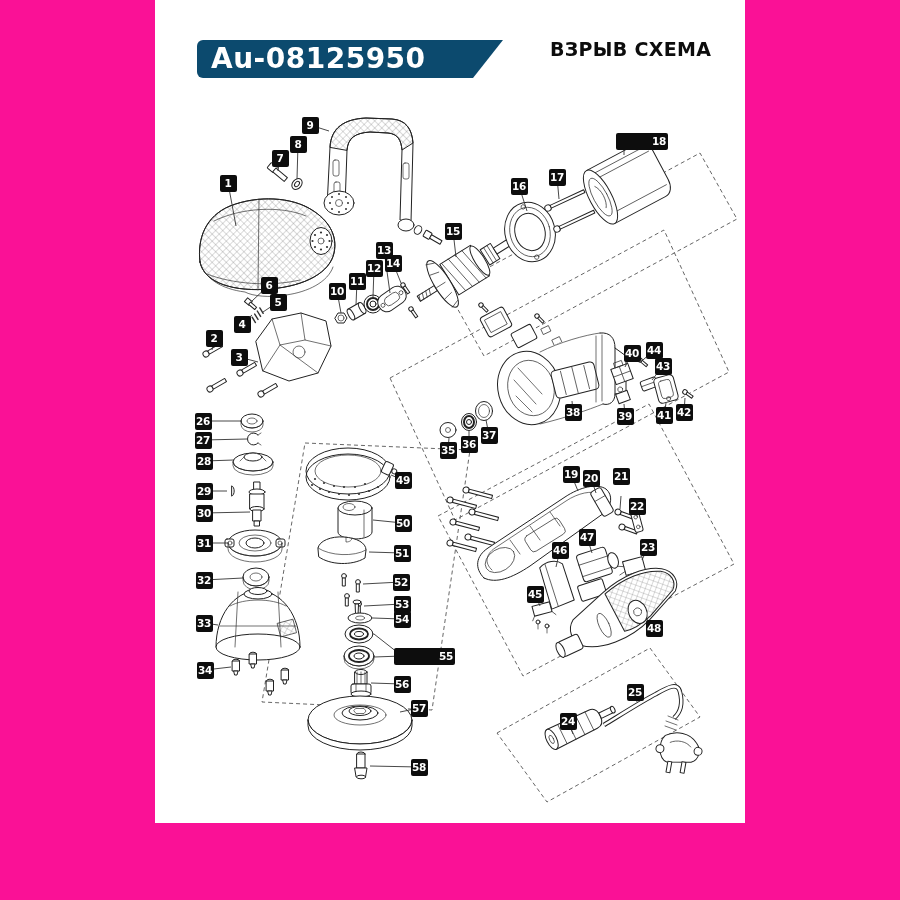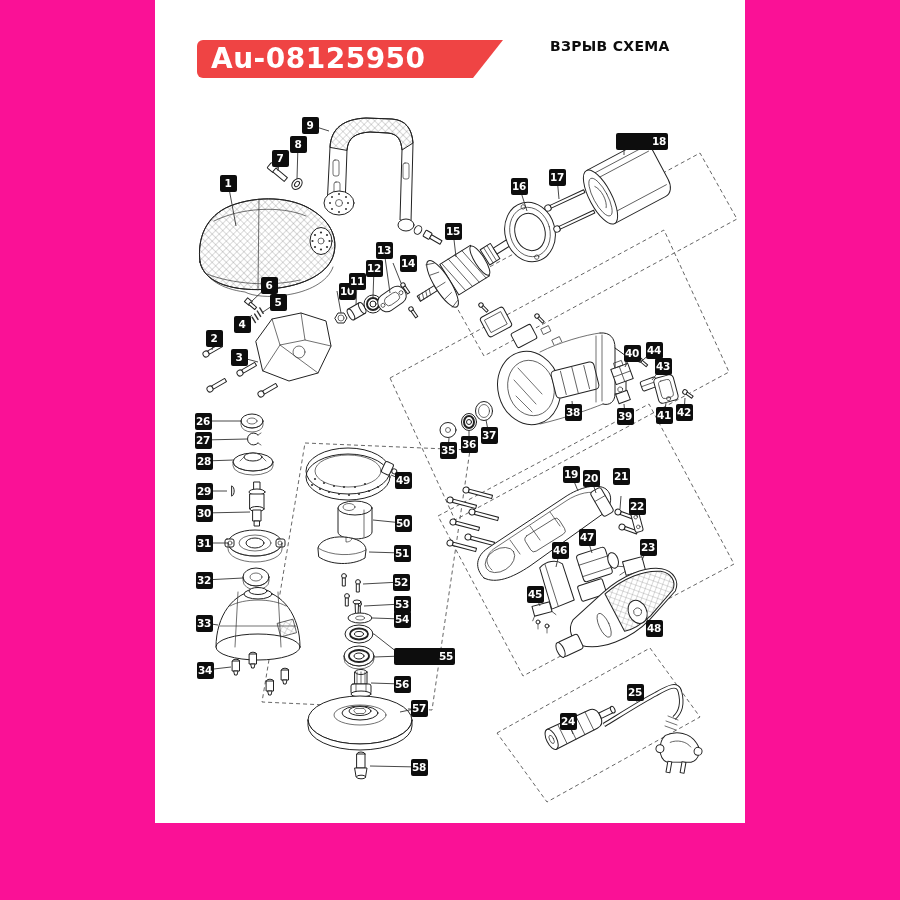--- a/index.html
+++ b/index.html
@@ -1,25 +1,25 @@
 <!DOCTYPE html>
 <html><head>
 <meta charset="utf-8">
 <style>
   html,body{margin:0;padding:0;}
   .frame{position:relative;width:900px;height:900px;background:#fa1196;overflow:hidden;
          font-family:"DejaVu Sans","Liberation Sans",sans-serif;}
   .page{position:absolute;left:155px;top:0;width:590px;height:823px;background:#ffffff;}
-  .badge{position:absolute;left:197px;top:40px;width:306px;height:38px;background:#ef4444;
+  .badge{position:absolute;left:197px;top:40px;width:306px;height:38px;background:#0c4a6e;
          border-radius:6px 0 0 6px;
          clip-path:polygon(0 0,100% 0,calc(100% - 30px) 100%,0 100%);}
   .badge span{display:block;color:#ffffff;font-weight:bold;font-size:28px;line-height:38px;
               padding-left:14px;letter-spacing:0.5px;}
   .title{position:absolute;left:550px;top:38px;width:190px;color:#0d0d0d;font-weight:bold;
-         font-size:14px;letter-spacing:0.3px;}
+         font-size:19px;letter-spacing:0.3px;}
   .footer{position:absolute;left:155px;top:823px;width:590px;height:77px;background:#0a0a0a;
           box-sizing:border-box;padding:12px 0 0 27px;}
   .footer div{color:#ffffff;font-weight:bold;font-size:20px;line-height:29px;letter-spacing:0.2px;}
   svg.art{position:absolute;left:0;top:0;}
   .p{fill:#ffffff;stroke:#222222;stroke-width:1;stroke-linejoin:round;stroke-linecap:round;}
   .t{fill:none;stroke:#333333;stroke-width:0.7;}
   .dash{fill:none;stroke:#555555;stroke-width:0.9;stroke-dasharray:4 3;}
   #leads line{stroke:#333333;stroke-width:0.9;}
   #labels{position:absolute;left:0;top:0;width:900px;height:900px;pointer-events:none;}
   .plabel{position:absolute;width:17px;height:17px;background:#0d0d0d;border-radius:2px;
@@ -637,25 +637,25 @@
   <div id="labels">
       <div class="plabel" style="left: 219.5px; top: 174.5px;">1</div>
       <div class="plabel" style="left: 205.5px; top: 329.5px;">2</div>
       <div class="plabel" style="left: 230.5px; top: 348.5px;">3</div>
       <div class="plabel" style="left: 233.5px; top: 315.5px;">4</div>
       <div class="plabel" style="left: 269.5px; top: 293.5px;">5</div>
       <div class="plabel" style="left: 260.5px; top: 276.5px;">6</div>
       <div class="plabel" style="left: 271.5px; top: 149.5px;">7</div>
       <div class="plabel" style="left: 289.5px; top: 135.5px;">8</div>
       <div class="plabel" style="left: 301.5px; top: 116.5px;">9</div>
-      <div class="plabel" style="left: 328.5px; top: 282.5px; margin-left: 10px;">10</div>
+      <div class="plabel" style="left: 328.5px; top: 282.5px;">10</div>
       <div class="plabel" style="left: 348.5px; top: 272.5px;">11</div>
       <div class="plabel" style="left: 365.5px; top: 259.5px;">12</div>
       <div class="plabel" style="left: 375.5px; top: 241.5px;">13</div>
-      <div class="plabel" style="left: 384.5px; top: 254.5px; margin-left: 15px;">14</div>
+      <div class="plabel" style="left: 384.5px; top: 254.5px;">14</div>
       <div class="plabel" style="left: 444.5px; top: 222.5px;">15</div>
       <div class="plabel" style="left: 510.5px; top: 177.5px;">16</div>
       <div class="plabel" style="left: 548.5px; top: 168.5px;">17</div>
       <div class="plabel" style="left: 615.5px; top: 132.5px; padding-left: 35px;">18</div>
       <div class="plabel" style="left: 562.5px; top: 465.5px;">19</div>
       <div class="plabel" style="left: 582.5px; top: 469.5px;">20</div>
       <div class="plabel" style="left: 612.5px; top: 468px;">21</div>
       <div class="plabel" style="left: 628.5px; top: 497.5px;">22</div>
       <div class="plabel" style="left: 639.5px; top: 538.5px;">23</div>
       <div class="plabel" style="left: 559.5px; top: 712.5px;">24</div>

